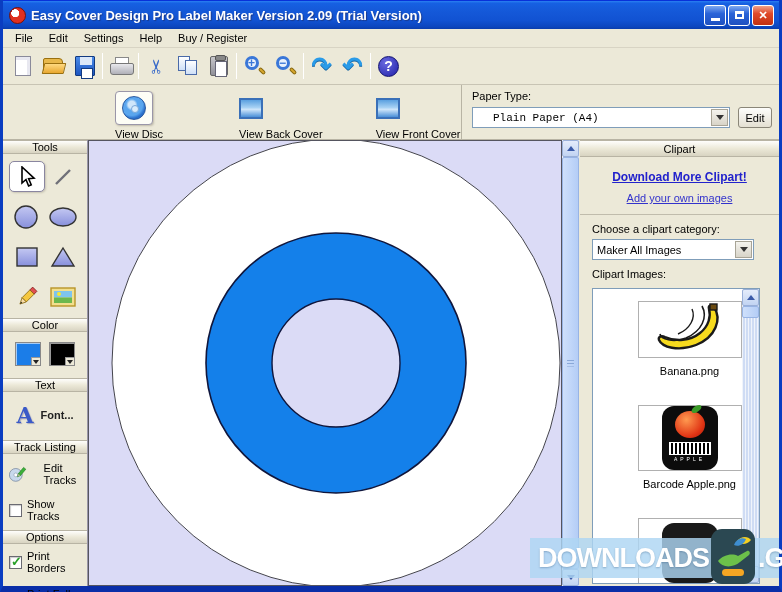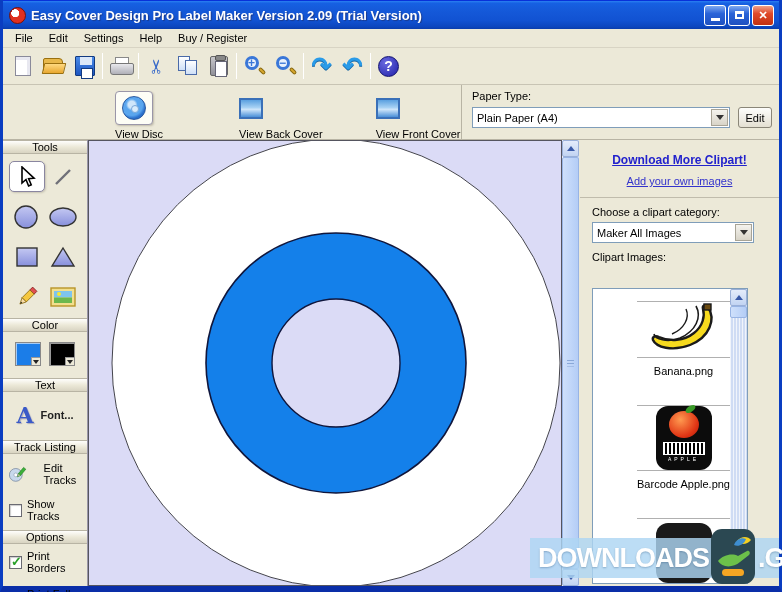--- a/index.html
+++ b/index.html
@@ -62,21 +62,21 @@
   .viewbtn .iconbox { height:34px; display:flex; align-items:center; justify-content:center; }
   .viewbtn.selected .iconbox { width:38px; background:#fdfdf6; border:1px solid #9a96a8; border-radius:4px; box-shadow:1px 1px 2px #c0bcac; }
   .viewbtn .vlabel { font-size:11px; color:#000; margin-top:3px; }
   .vb-disc { margin-left:112px; } .vb-back { margin-left:76px; } .vb-front { margin-left:53px; }
   .ic-cd { width:24px; height:24px; border-radius:50%; background:radial-gradient(circle at 40% 35%, #cfe6fa 0 18%, #5aa6ee 30% 55%, #2a70cc 70% 100%); border:1px solid #2a5aa0; position:relative; }
   .ic-cd::after { content:""; position:absolute; left:8px; top:8px; width:6px; height:6px; border-radius:50%; background:#d8ecfc; border:1px solid #7aa8d8; }
   .ic-case { width:24px; height:21px; background:linear-gradient(180deg,#5aa0e0 0%,#a8d2f4 45%,#cfe6fa 55%,#4a90d8 100%); border:2px solid #3a70b8; }
   .paper { flex:1; position:relative; }
   .paper-label { position:absolute; left:10px; top:5px; font-size:11px; }
   .paper-select { position:absolute; left:10px; top:22px; width:258px; height:21px; background:#fff; border:1px solid #7f9db9; display:flex; align-items:center; }
-  .paper-select .sel-text { flex:1; font-size:11px; padding-left:4px; }
+  .paper-select .sel-text { flex:1; font-size:11px; padding-left:20px;font-family:Liberation Mono, monospace; }
   .drop-btn { width:17px; height:17px; margin:1px; background:linear-gradient(180deg,#f4f3ee,#d8d4c8); border:1px solid #a8a496; display:flex; align-items:center; justify-content:center; }
   .tri-down { width:0; height:0; border-left:4px solid transparent; border-right:4px solid transparent; border-top:5px solid #333; }
   .edit-btn { position:absolute; left:276px; top:22px; width:34px; height:21px; font-size:11px;
     background:linear-gradient(180deg,#fdfdfb,#e4e0d2); border:1px solid #8a8678; border-radius:3px;
     display:flex; align-items:center; justify-content:center; }
   
   .main { display:flex; height:446px; }
   
   .leftpanel { width:85px; flex:none; background:#ece9d8; border-right:1px solid #9a96a8; display:flex; flex-direction:column; }
   .sec-header { height:17px; font-size:11px; display:flex; align-items:center; justify-content:center;
@@ -109,21 +109,21 @@
     background:repeating-linear-gradient(180deg,#8aa8d8 0 1px,transparent 1px 3px); }
   .scr-track { flex:1; }
   
   .rightpanel { flex:1; background:#ece9d8; position:relative; }
   .link-big { display:block; text-align:center; margin-top:13px; font-size:12px; font-weight:bold; color:#2222cc; text-decoration:underline; }
   .link-small { display:block; text-align:center; margin-top:8px; font-size:11px; color:#3333cc; text-decoration:underline; }
   .rp-sep { border-bottom:1px solid #c0bcac; margin-top:10px; }
   .rp-label { font-size:11px; margin:8px 0 4px 12px; }
   .cat-select { margin-left:12px; width:162px; height:21px; background:#fff; border:1px solid #7f9db9; display:flex; align-items:center; }
   .cat-select .sel-text { flex:1; font-size:11px; padding-left:4px; }
-  .cliplist { position:absolute; left:12px; top:148px; width:156px; bottom:2px; background:#fff; border:1px solid #7f9db9; display:flex;padding-left:44px; }
+  .cliplist { position:absolute; left:12px; top:148px; width:168px; bottom:2px; background:#fff; border:1px solid #7f9db9; display:flex;padding-left:44px; }
   .clipcol { flex:1; display:flex; flex-direction:column; align-items:center; overflow:hidden; }
   .clipitem-box { width:104px; height:68px; border:1px solid #b0b0b0; background:#fff; display:flex; align-items:center; justify-content:center; margin-top:12px; }
   .clipitem-label { font-size:11px; margin-top:7px; }
   .clip-scroll { width:17px; background:repeating-linear-gradient(90deg,#f0f4fb 0 1px,#cfdcf4 1px 3px); display:flex; flex-direction:column; }
   .clip-thumb-sm { height:12px; background:linear-gradient(90deg,#cfe0fb,#b4cdf6); border:1px solid #98b4e4; border-radius:2px; }
   .apple-tile { width:56px; height:64px; background:#0c0c0c; border-radius:12px; display:flex; flex-direction:column; align-items:center; padding-top:5px; }
   .apple-fruit { width:30px; height:27px; border-radius:50%; background:radial-gradient(circle at 38% 32%,#ff9a50,#e03414 65%,#a81808); position:relative; }
   .apple-fruit::before { content:""; position:absolute; left:16px; top:-5px; width:11px; height:6px; background:#3a9a28; border-radius:60% 40% 60% 40%; transform:rotate(-25deg); }
   .apple-barcode { margin-top:4px; width:42px; height:13px; background:#fff; padding:1px 2px; }
   .apple-barcode .bars { width:100%; height:100%; background:repeating-linear-gradient(90deg,#000 0 2px,#fff 2px 4px); }
@@ -396,20 +396,21 @@
             <span class="tri-up-b"></span>
           </div>
         <div class="scr-thumb"></div>
         <div class="scr-btn">
             <span class="tri-dn-b"></span>
           </div>
       </div>
     </div>
 
     <div class="rightpanel">
+      <div class="sec-header">Clipart</div>
       <a class="link-big">Download More Clipart!</a>
       <a class="link-small">Add your own images</a>
       <div class="rp-sep"></div>
       <div class="rp-label">Choose a clipart category:</div>
       <div class="cat-select">
         <span class="sel-text">Maker All Images</span>
         <span class="drop-btn">
             <span class="tri-down"></span>
           </span>
       </div>

